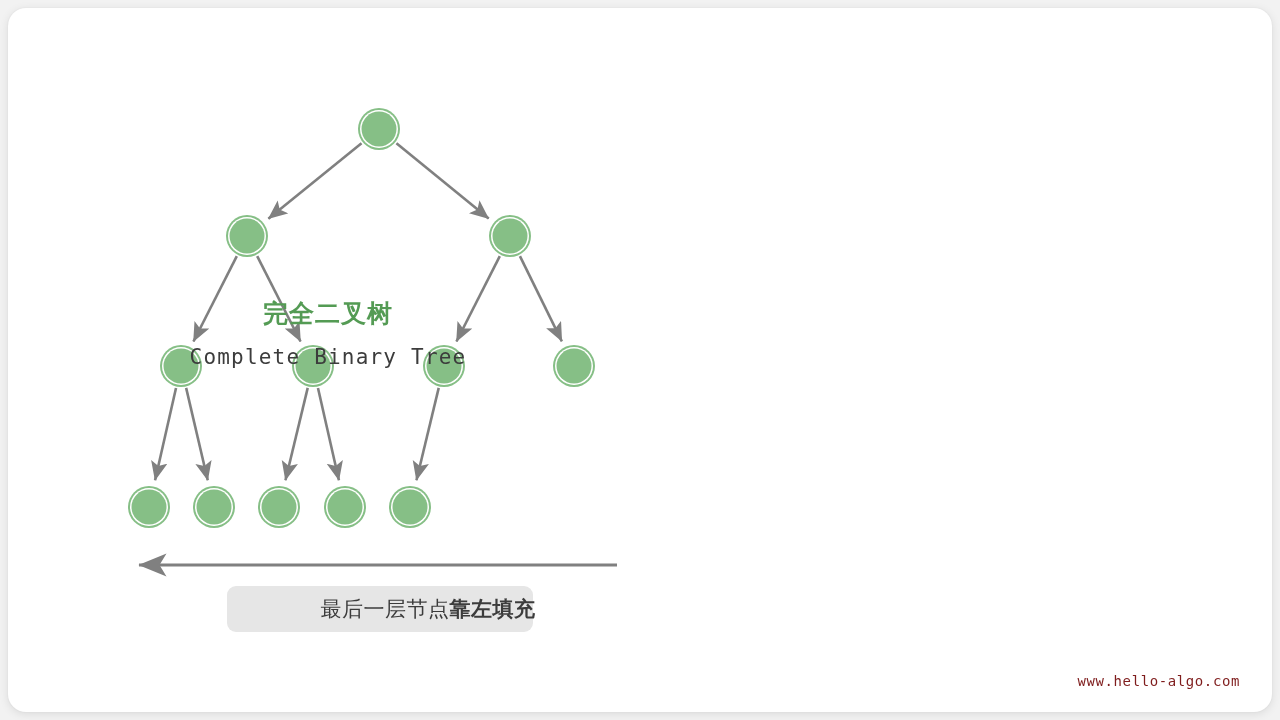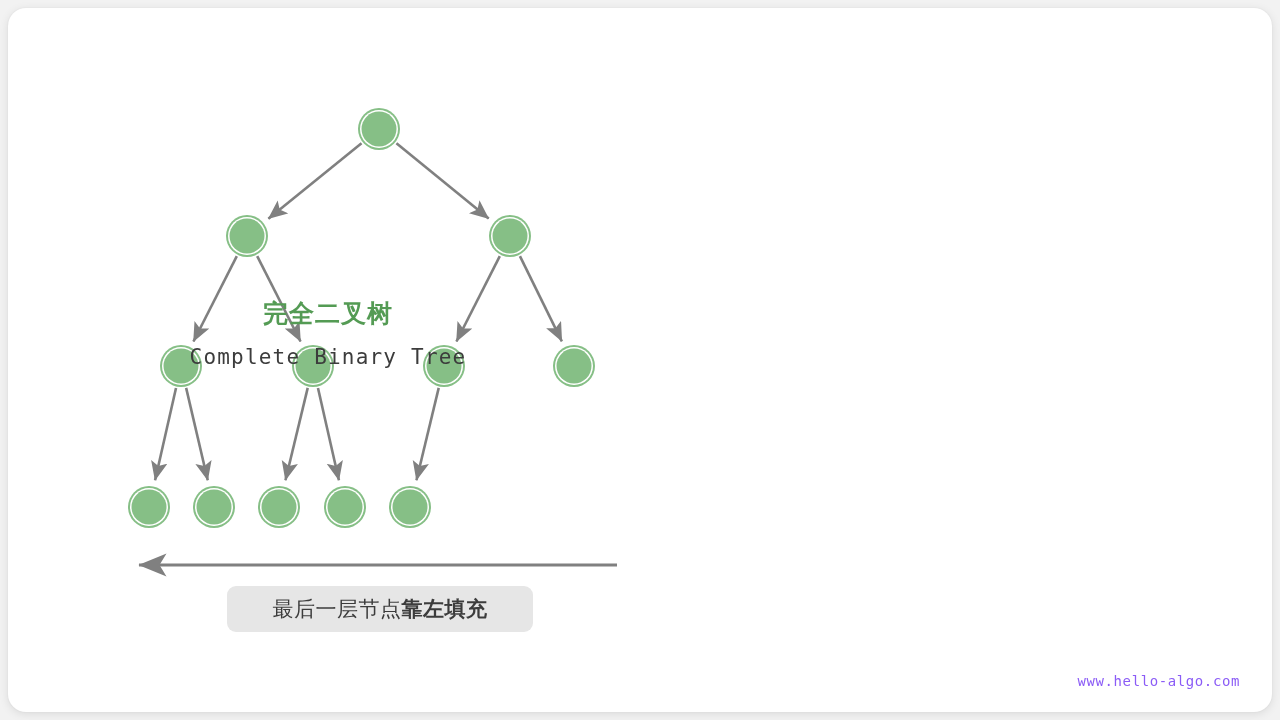--- a/index.html
+++ b/index.html
@@ -76,28 +76,29 @@
     left: 227px;
     top: 586px;
     width: 306px;
     height: 46px;
     line-height: 46px;
     text-align: center;
     color: #3c3c3c;
     font-size: 21px;
     letter-spacing: 0.5px;
     font-family: "DejaVu Sans", "Liberation Sans", sans-serif;
+    padding-left: 48px;
   }
   #caption-text .strong { font-weight: bold; }
   #watermark {
     left: 0;
     top: 673px;
     width: 1240px;
     text-align: right;
-    color: #8b5cf6;
+    color: #7f1d1d;
     font-size: 14px;
     letter-spacing: 0.6px;
     font-family: "DejaVu Sans Mono", "Liberation Mono", monospace;
   }
 </style>
 </head>
 <body>
 
 <div id="stage">
 

